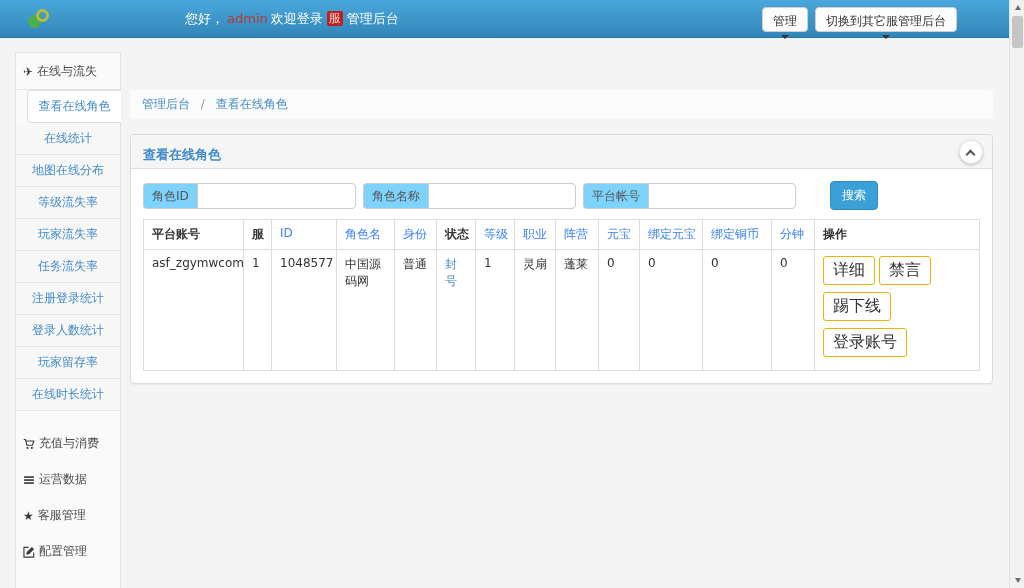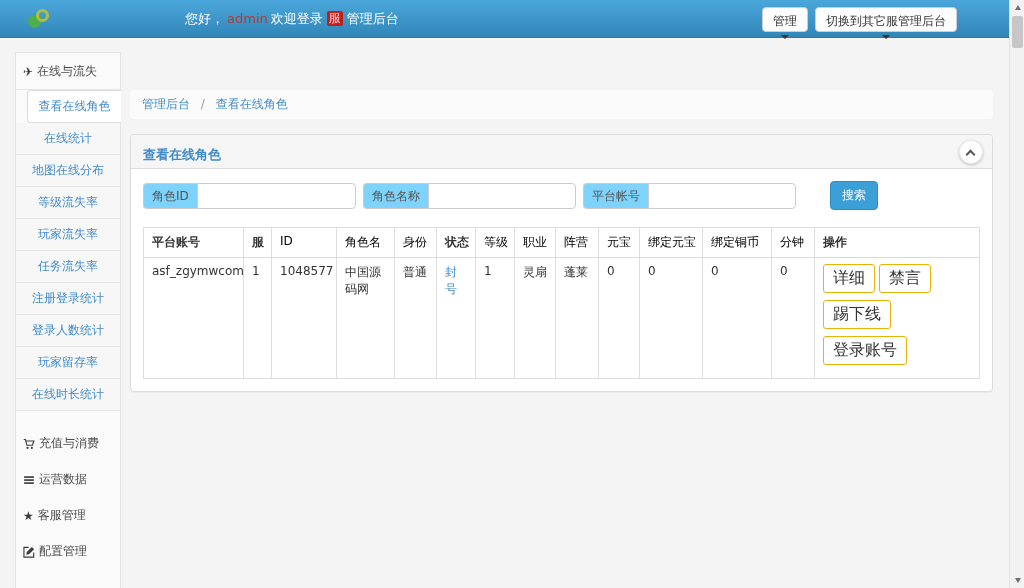--- a/index.html
+++ b/index.html
@@ -51,24 +51,24 @@
   .collapse-btn { position:absolute; right:9px; top:5px; width:24px; height:24px; border-radius:50%; background:#fff; border:1px solid #e9e9e9; box-shadow:0 1px 3px rgba(0,0,0,.22); cursor:pointer; }
   .chev { position:absolute; left:7px; top:10px; width:7px; height:7px; border-left:2px solid #555; border-top:2px solid #555; transform:rotate(45deg); }
 
   .panel-body { padding:12px; min-height:182px; }
   .search-row { display:flex; align-items:center; }
   .igroup { display:flex; width:213px; margin-right:7px; }
   .addon { background:#7dd3fc; border:1px solid #cccccc; border-right:none; border-radius:4px 0 0 4px; padding:4px 8px; font-size:12px; color:#555; white-space:nowrap; line-height:16px; }
   .igroup input { flex:1; min-width:0; border:1px solid #cccccc; border-radius:0 4px 4px 0; padding:4px 6px; font-size:12px; font-family:inherit; color:#333; outline:none; background:#fff; height:26px; }
   .search-btn { margin-left:27px; background:#3b9fd8; border:1px solid #2f8cc3; color:#fff; font-size:12px; padding:5px 11px; border-radius:4px; cursor:pointer; font-family:inherit; }
 
-  table.grid { width:100%; border-collapse:collapse; margin-top:17px; font-size:12px; table-layout:fixed; }
+  table.grid { width:100%; border-collapse:collapse; margin-top:9px; font-size:12px; table-layout:fixed; }
   .grid th, .grid td { border:1px solid #dddddd; padding:6px 8px; text-align:left; color:#333; vertical-align:top; overflow:hidden; }
   .grid th { font-weight:bold; white-space:nowrap; }
-  .grid th.th-link { color:#000000; font-weight:normal; cursor:pointer; }
+  .grid th.th-link { color:#3b82f6; font-weight:normal; cursor:pointer; }
   .grid a.cell-link { color:#428bca; text-decoration:none; cursor:pointer; }
   .btn-op { display:inline-block; background:#fff; border:1px solid #eab308; border-radius:3px; padding:3px 9px; margin:0 4px 7px 0; font-size:16px; color:#333; cursor:pointer; font-family:inherit; white-space:nowrap; }
 </style>
 </head>
 <body>
 
 <div id="app">
 
   <div class="topbar">
     <div class="logo">

